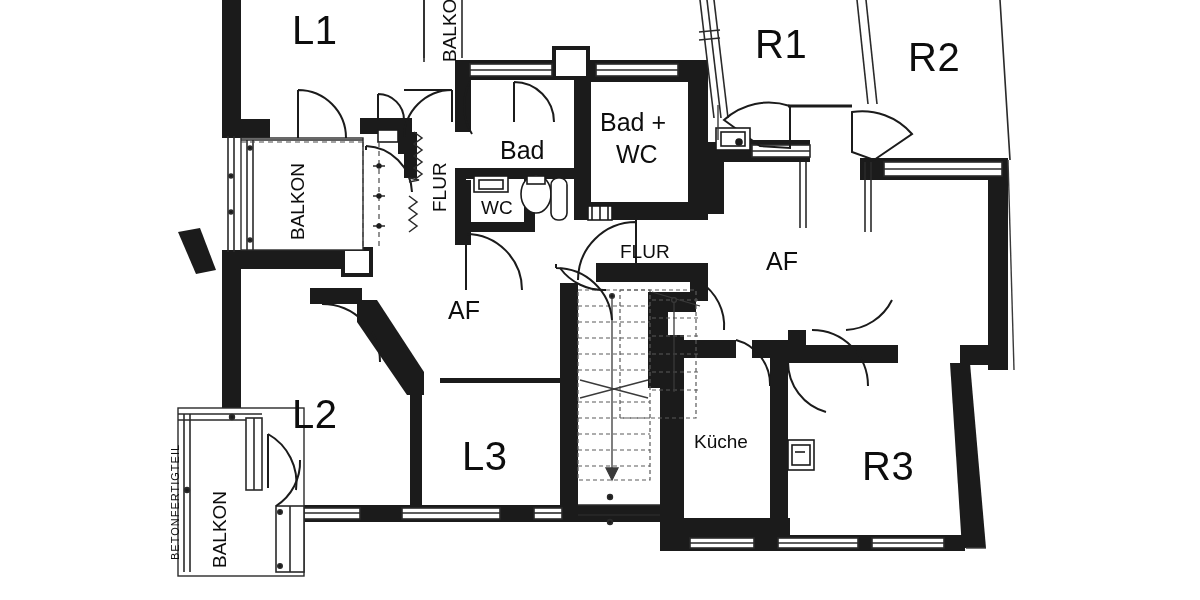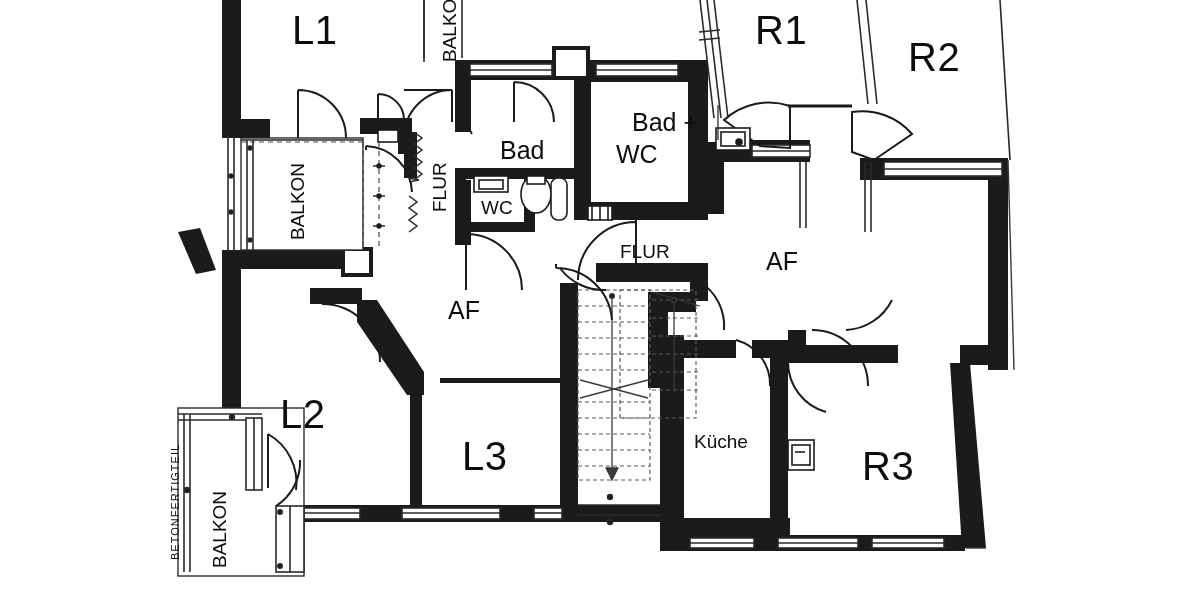--- a/index.html
+++ b/index.html
@@ -335,35 +335,35 @@
   </g>
 
   <g>
     <rect x="440" y="378" width="130" height="5" fill="#1b1b1b"></rect>
   </g>
 
 </svg>
 
 <div class="lbl lbl-big" style="left:292px;top:10px;">L1</div>
 
-<div class="lbl lbl-big" style="left:280px;top:394px;">L2</div>
+<div class="lbl lbl-big" style="left:292px;top:394px;">L2</div>
 
 <div class="lbl lbl-big" style="left:462px;top:436px;text-align:center;">L3</div>
 
-<div class="lbl lbl-big" style="left:755px;top:10px;">R1</div>
+<div class="lbl lbl-big" style="left:755px;top:24px;">R1</div>
 
 <div class="lbl lbl-big" style="left:908px;top:22px;margin-top:15px;">R2</div>
 
 <div class="lbl lbl-big" style="left:862px;top:446px;text-align:right;">R3</div>
 
 <div class="lbl lbl-med" style="left:500px;top:138px;">Bad</div>
 
 <div class="lbl lbl-sm" style="left:481px;top:198px;">WC</div>
 
-<div class="lbl lbl-med" style="left:632px;top:110px;">Bad +</div>
+<div class="lbl lbl-med" style="left:600px;top:110px;">Bad +</div>
 
 <div class="lbl lbl-med" style="left:616px;top:142px;">WC</div>
 
 <div class="lbl lbl-sm rot90" style="left:430px;top:212px;">FLUR</div>
 
 <div class="lbl lbl-sm" style="left:620px;top:242px;">FLUR</div>
 
 <div class="lbl lbl-sm rot90" style="left:440px;top:62px;">BALKON</div>
 
 <div class="lbl lbl-sm rot90" style="left:288px;top:240px;">BALKON</div>

